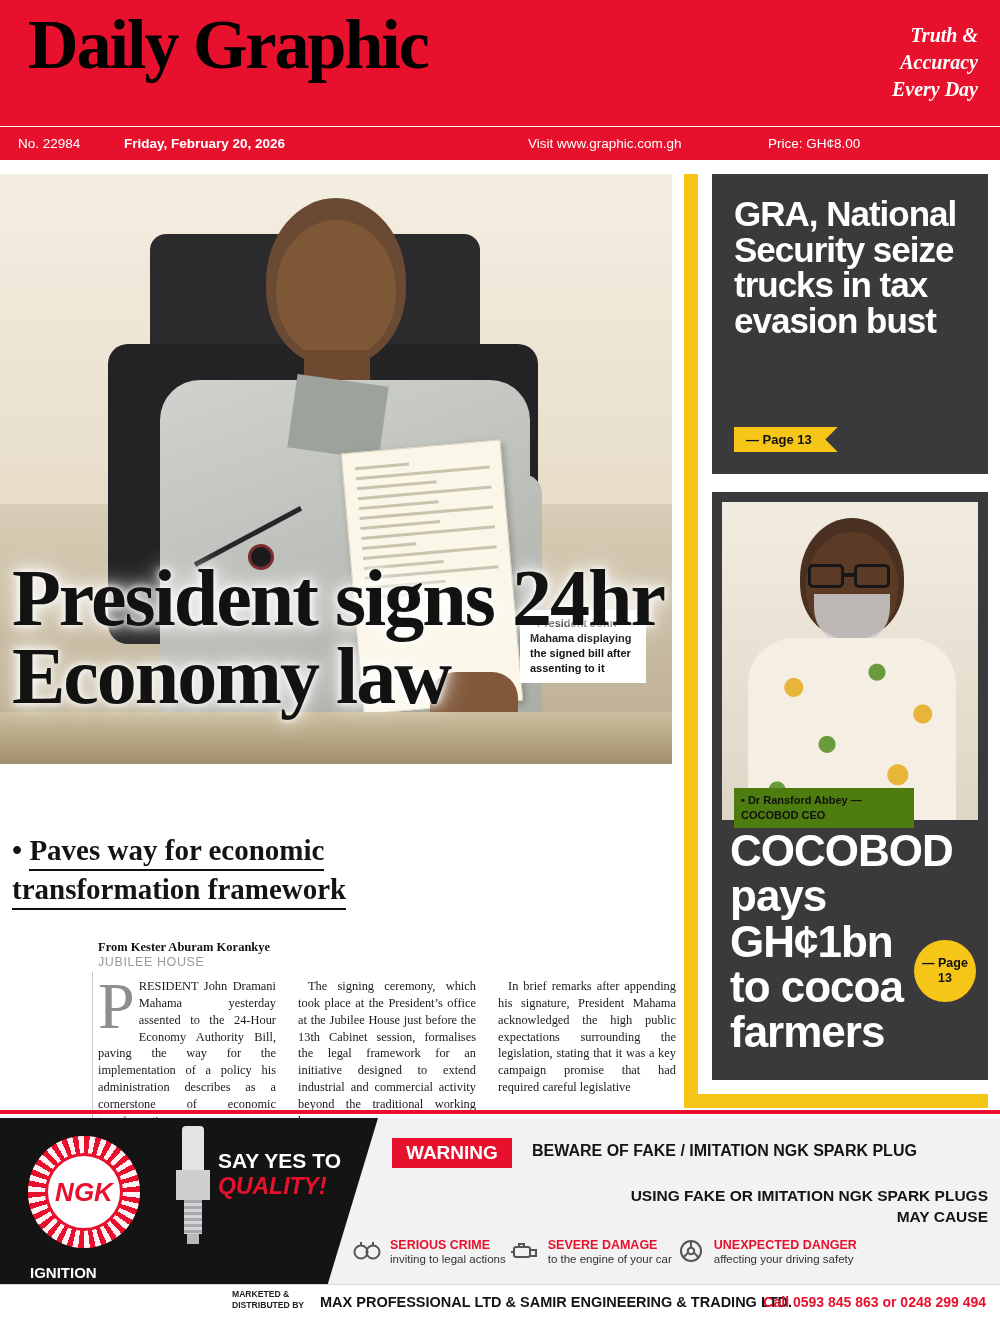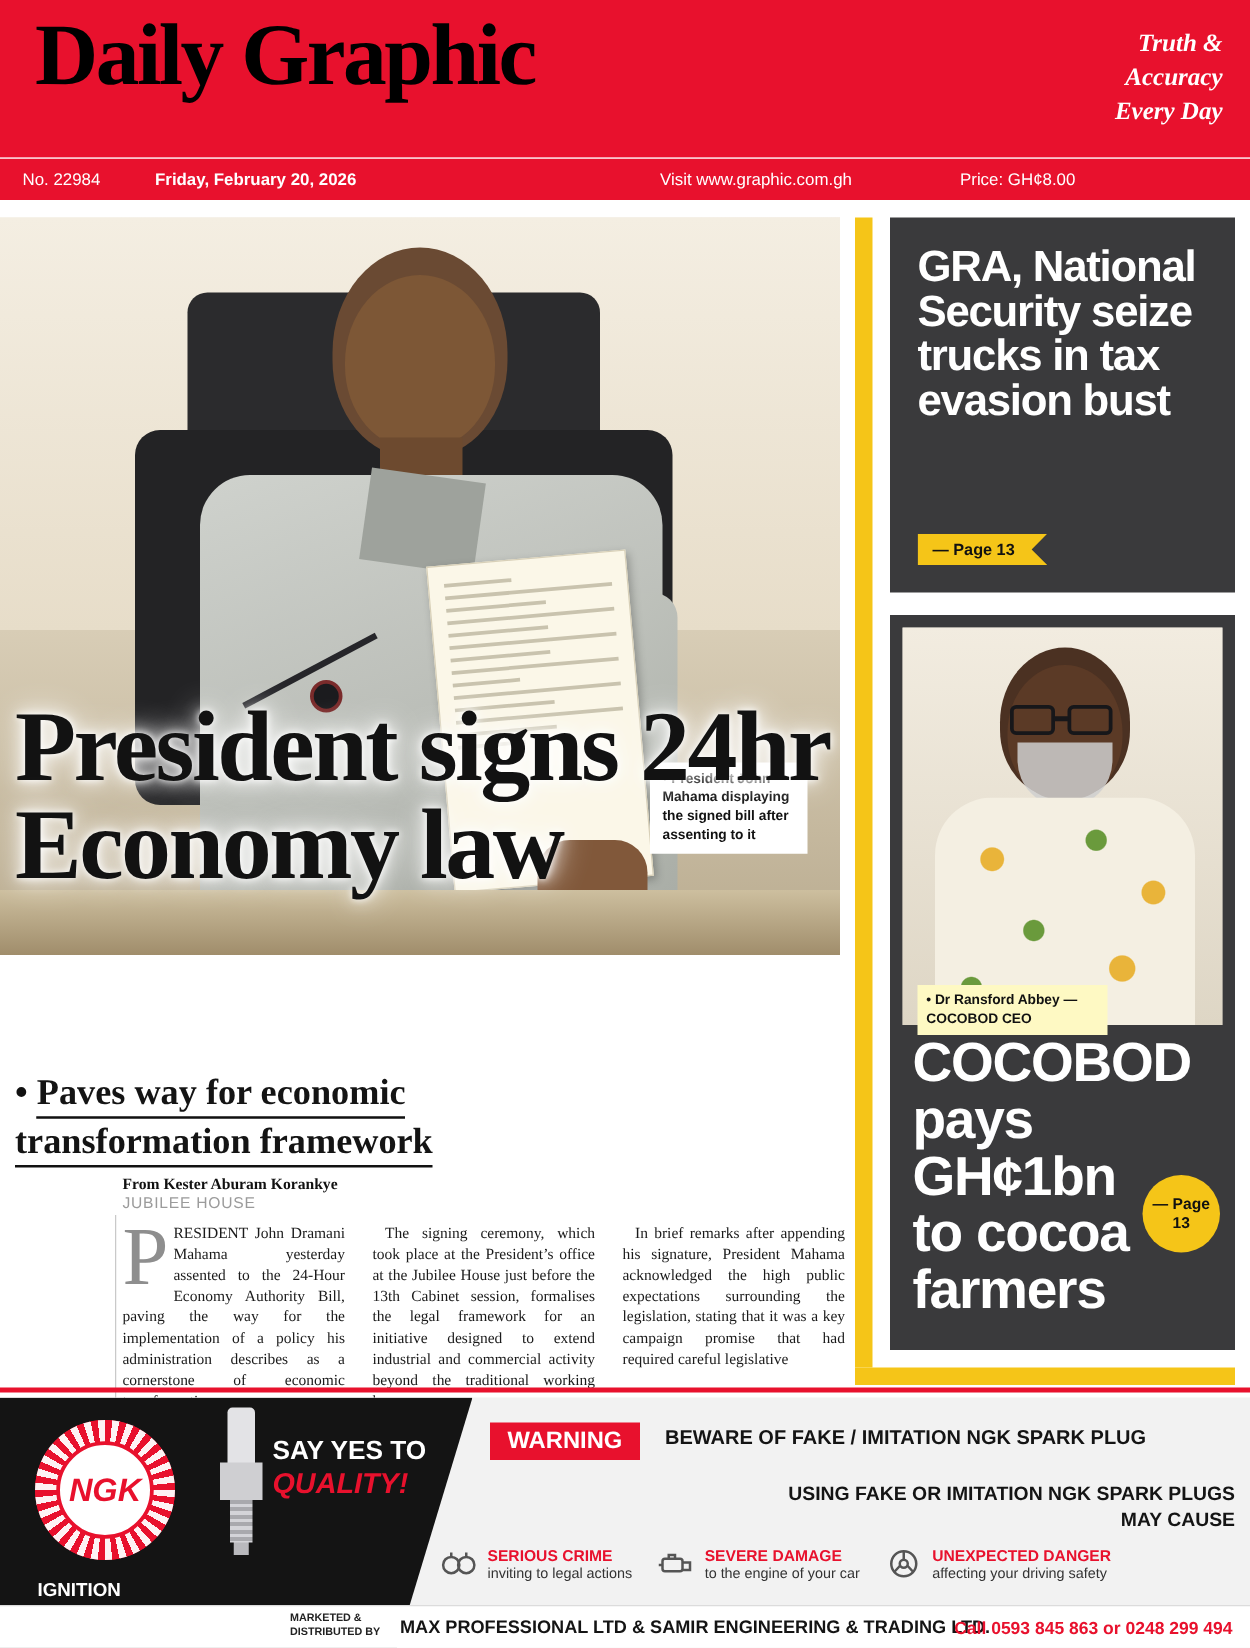--- a/index.html
+++ b/index.html
@@ -172,21 +172,20 @@
 
   .subhead {
     position: absolute;
     left: 12px; top: 672px;
     width: 470px;
     font-family: "Liberation Serif", serif;
     font-weight: bold;
     font-size: 29px;
     line-height: 1.28;
     color: #141414;
-    margin-top: 24px;
   }
   .subhead .dot { color: #111; }
   .subhead .ul { border-bottom: 2px solid #111; display: inline-block; }
 
   .byline {
     position: absolute; left: 98px; top: 780px; width: 180px;
   }
   .byline .author { font-size: 12.5px; font-weight: bold; color: #111; font-family:"Liberation Serif",serif;}
   .byline .place { font-size: 12.5px; color: #9b9b9b; letter-spacing: .6px; }
 
@@ -282,23 +281,23 @@
       radial-gradient(circle at 62% 18%, #6a9a3c 0 8px, transparent 9px),
       radial-gradient(circle at 84% 40%, #e9b43a 0 9px, transparent 10px),
       radial-gradient(circle at 38% 56%, #6a9a3c 0 8px, transparent 9px),
       radial-gradient(circle at 72% 72%, #e9b43a 0 10px, transparent 11px),
       radial-gradient(circle at 14% 80%, #6a9a3c 0 8px, transparent 9px),
       #f4efe2;
     border-radius: 46px 46px 0 0;
   }
   .cb-caption {
     position: absolute; left: 22px; top: 296px;
-    width: 152px;
+    width: 180px;
     font-size: 11px; font-weight: bold; line-height: 1.35; color: #111;
-    background: #fef9c3; padding: 5px 7px;
+    background: #4d7c0f; padding: 5px 7px;
   }
   .cb-title {
     position: absolute; left: 18px; top: 336px;
     width: 200px;
     font-size: 44px; font-weight: bold; line-height: 1.03; color: #ffffff;
     letter-spacing: -1px;
   }
   .cb-pagecircle {
     position: absolute; right: 12px; bottom: 78px;
     width: 62px; height: 62px; border-radius: 50%;
@@ -369,21 +368,21 @@
     position: absolute; left: 532px; top: 24px;
     font-weight: bold; font-size: 16px; color: #141414;
   }
   .using-fake {
     position: absolute; left: 392px; top: 68px; width: 596px;
     text-align: right; font-weight: bold; font-size: 15.5px; color: #141414;
     line-height: 1.35;
   }
   .causes {
     position: absolute; left: 352px; top: 120px; width: 636px;
-    display: flex; gap: 20px;
+    display: flex; gap: 4px;
   }
   .cause { display: flex; gap: 8px; align-items: flex-start; }
   .cause .ico {
     width: 30px; height: 26px; flex: 0 0 30px;
     display: flex; align-items: center; justify-content: center;
     color: #444;
   }
   .cause .ct { font-weight: bold; font-size: 12.5px; color: #e8112d; line-height: 1.2; }
   .cause .cs { font-size: 11.5px; color: #333; line-height: 1.2; }
   .ad-footer {

